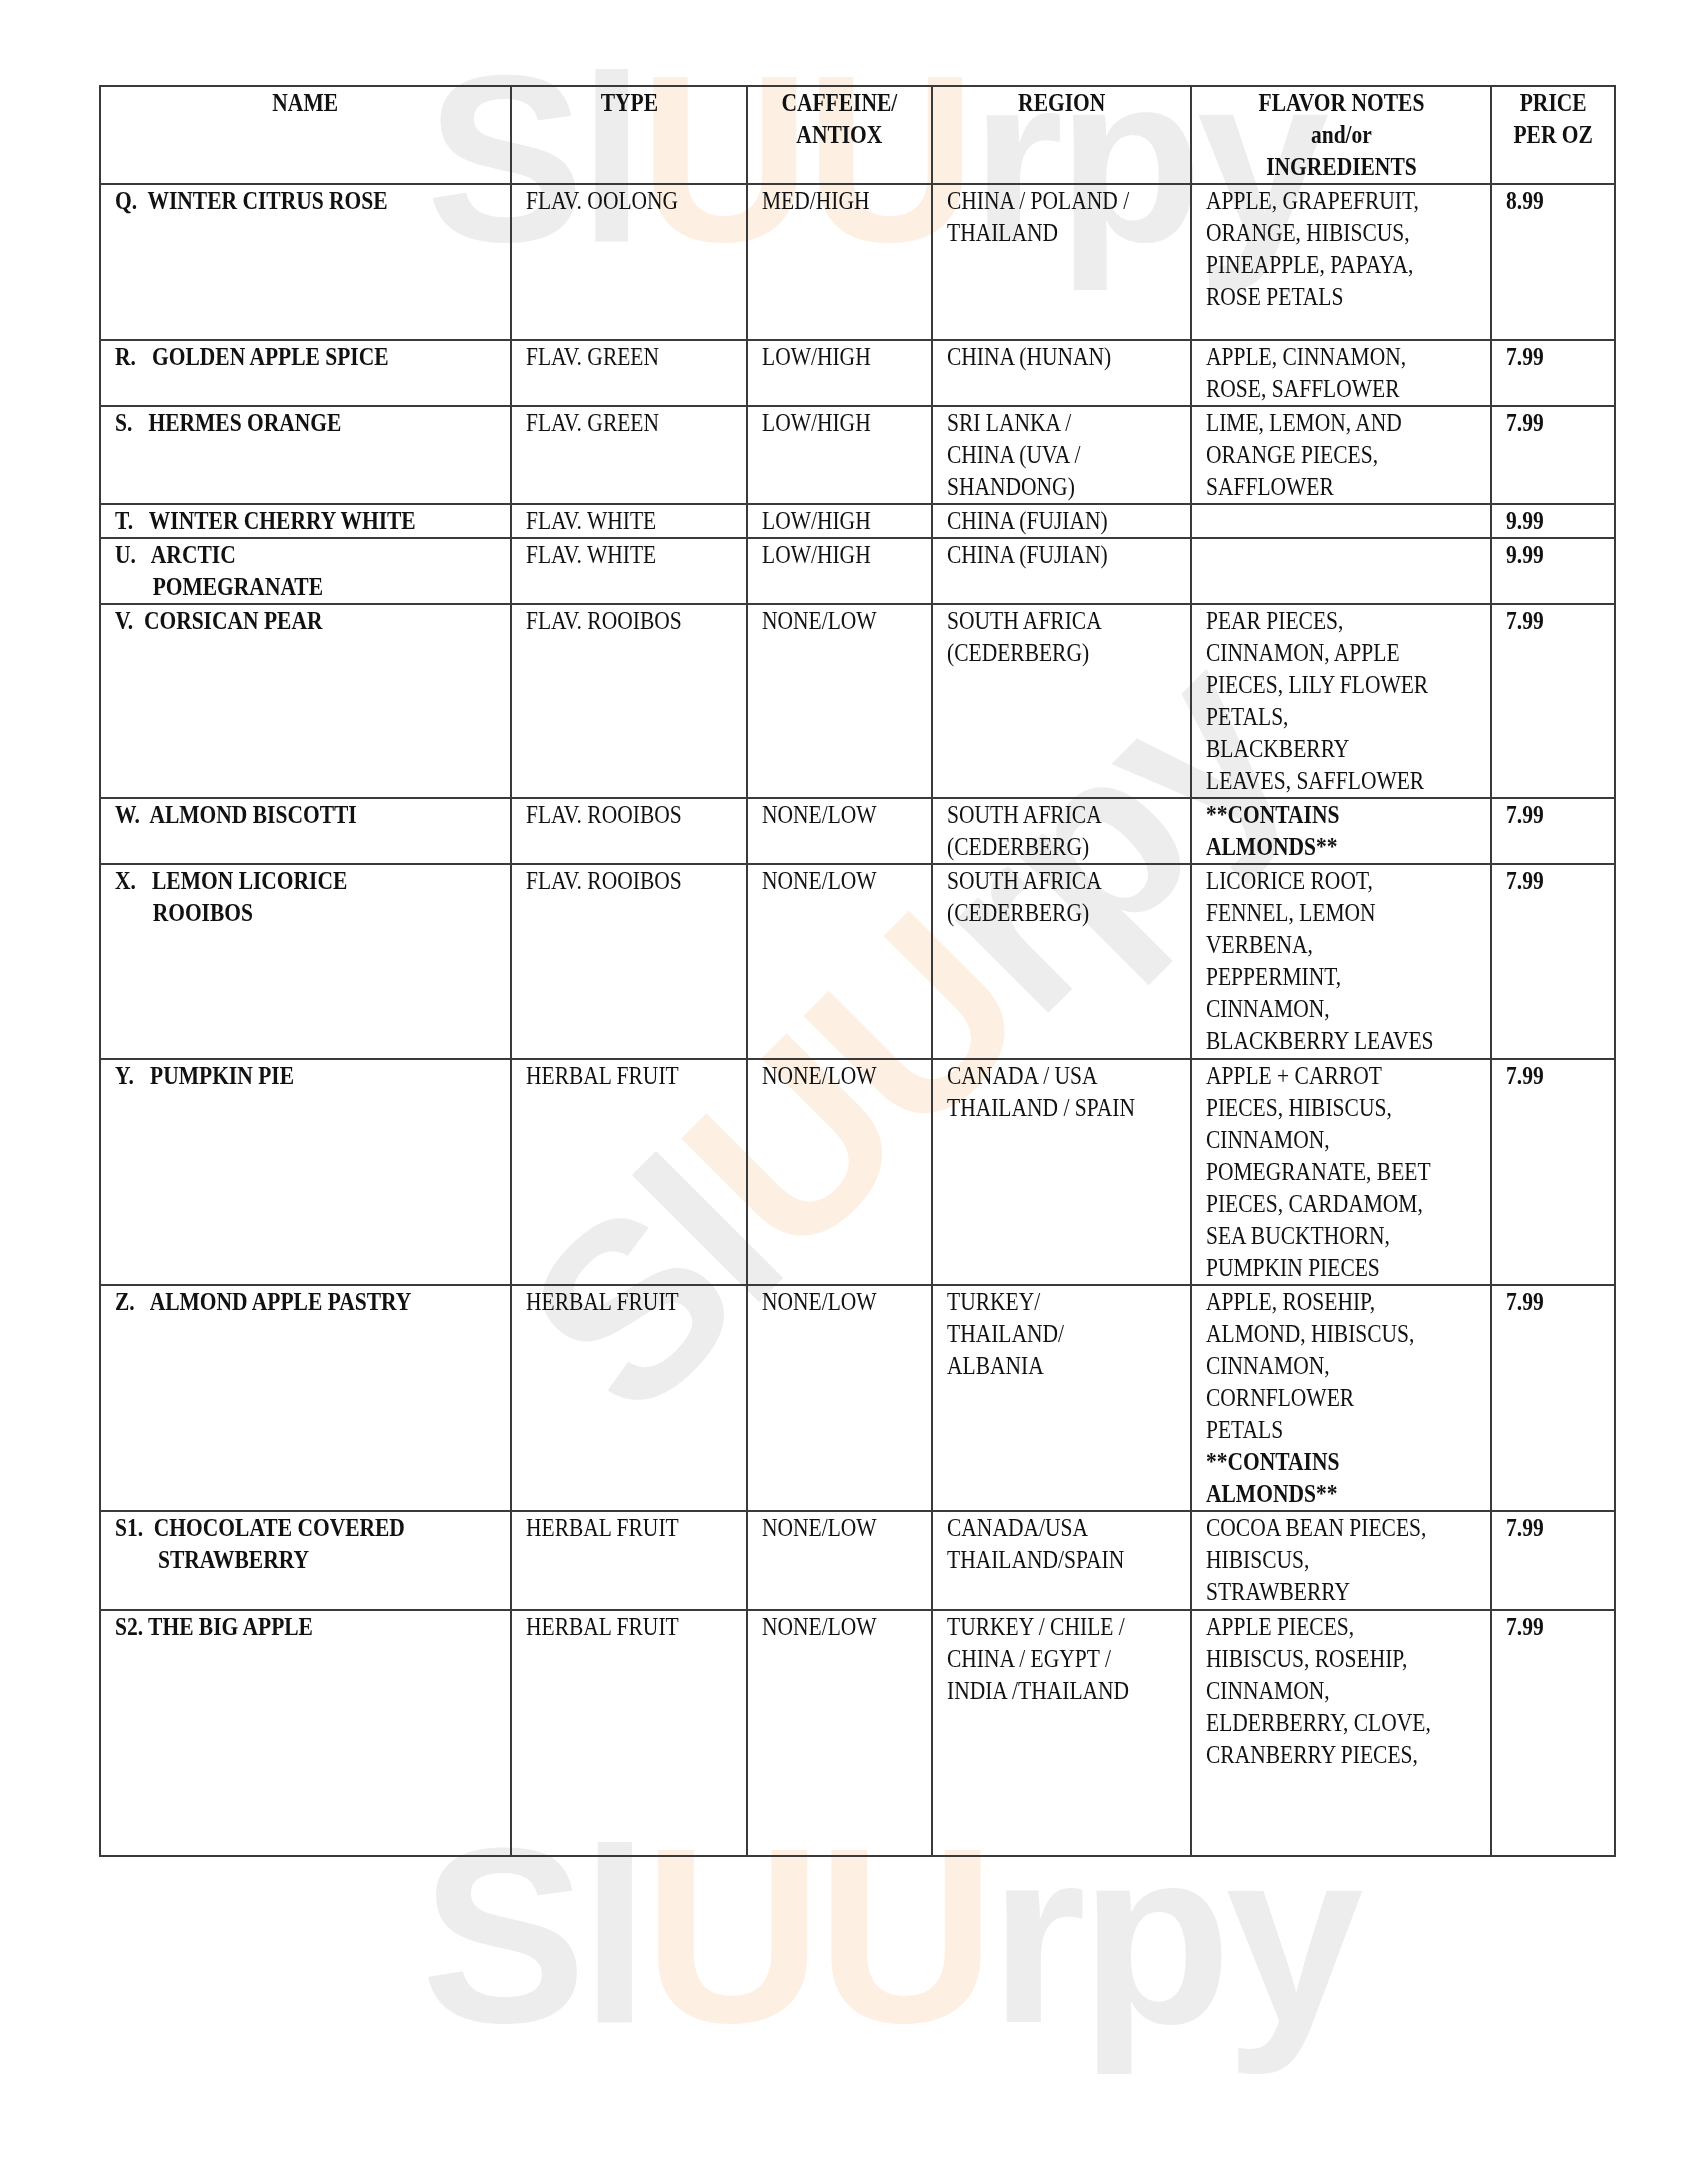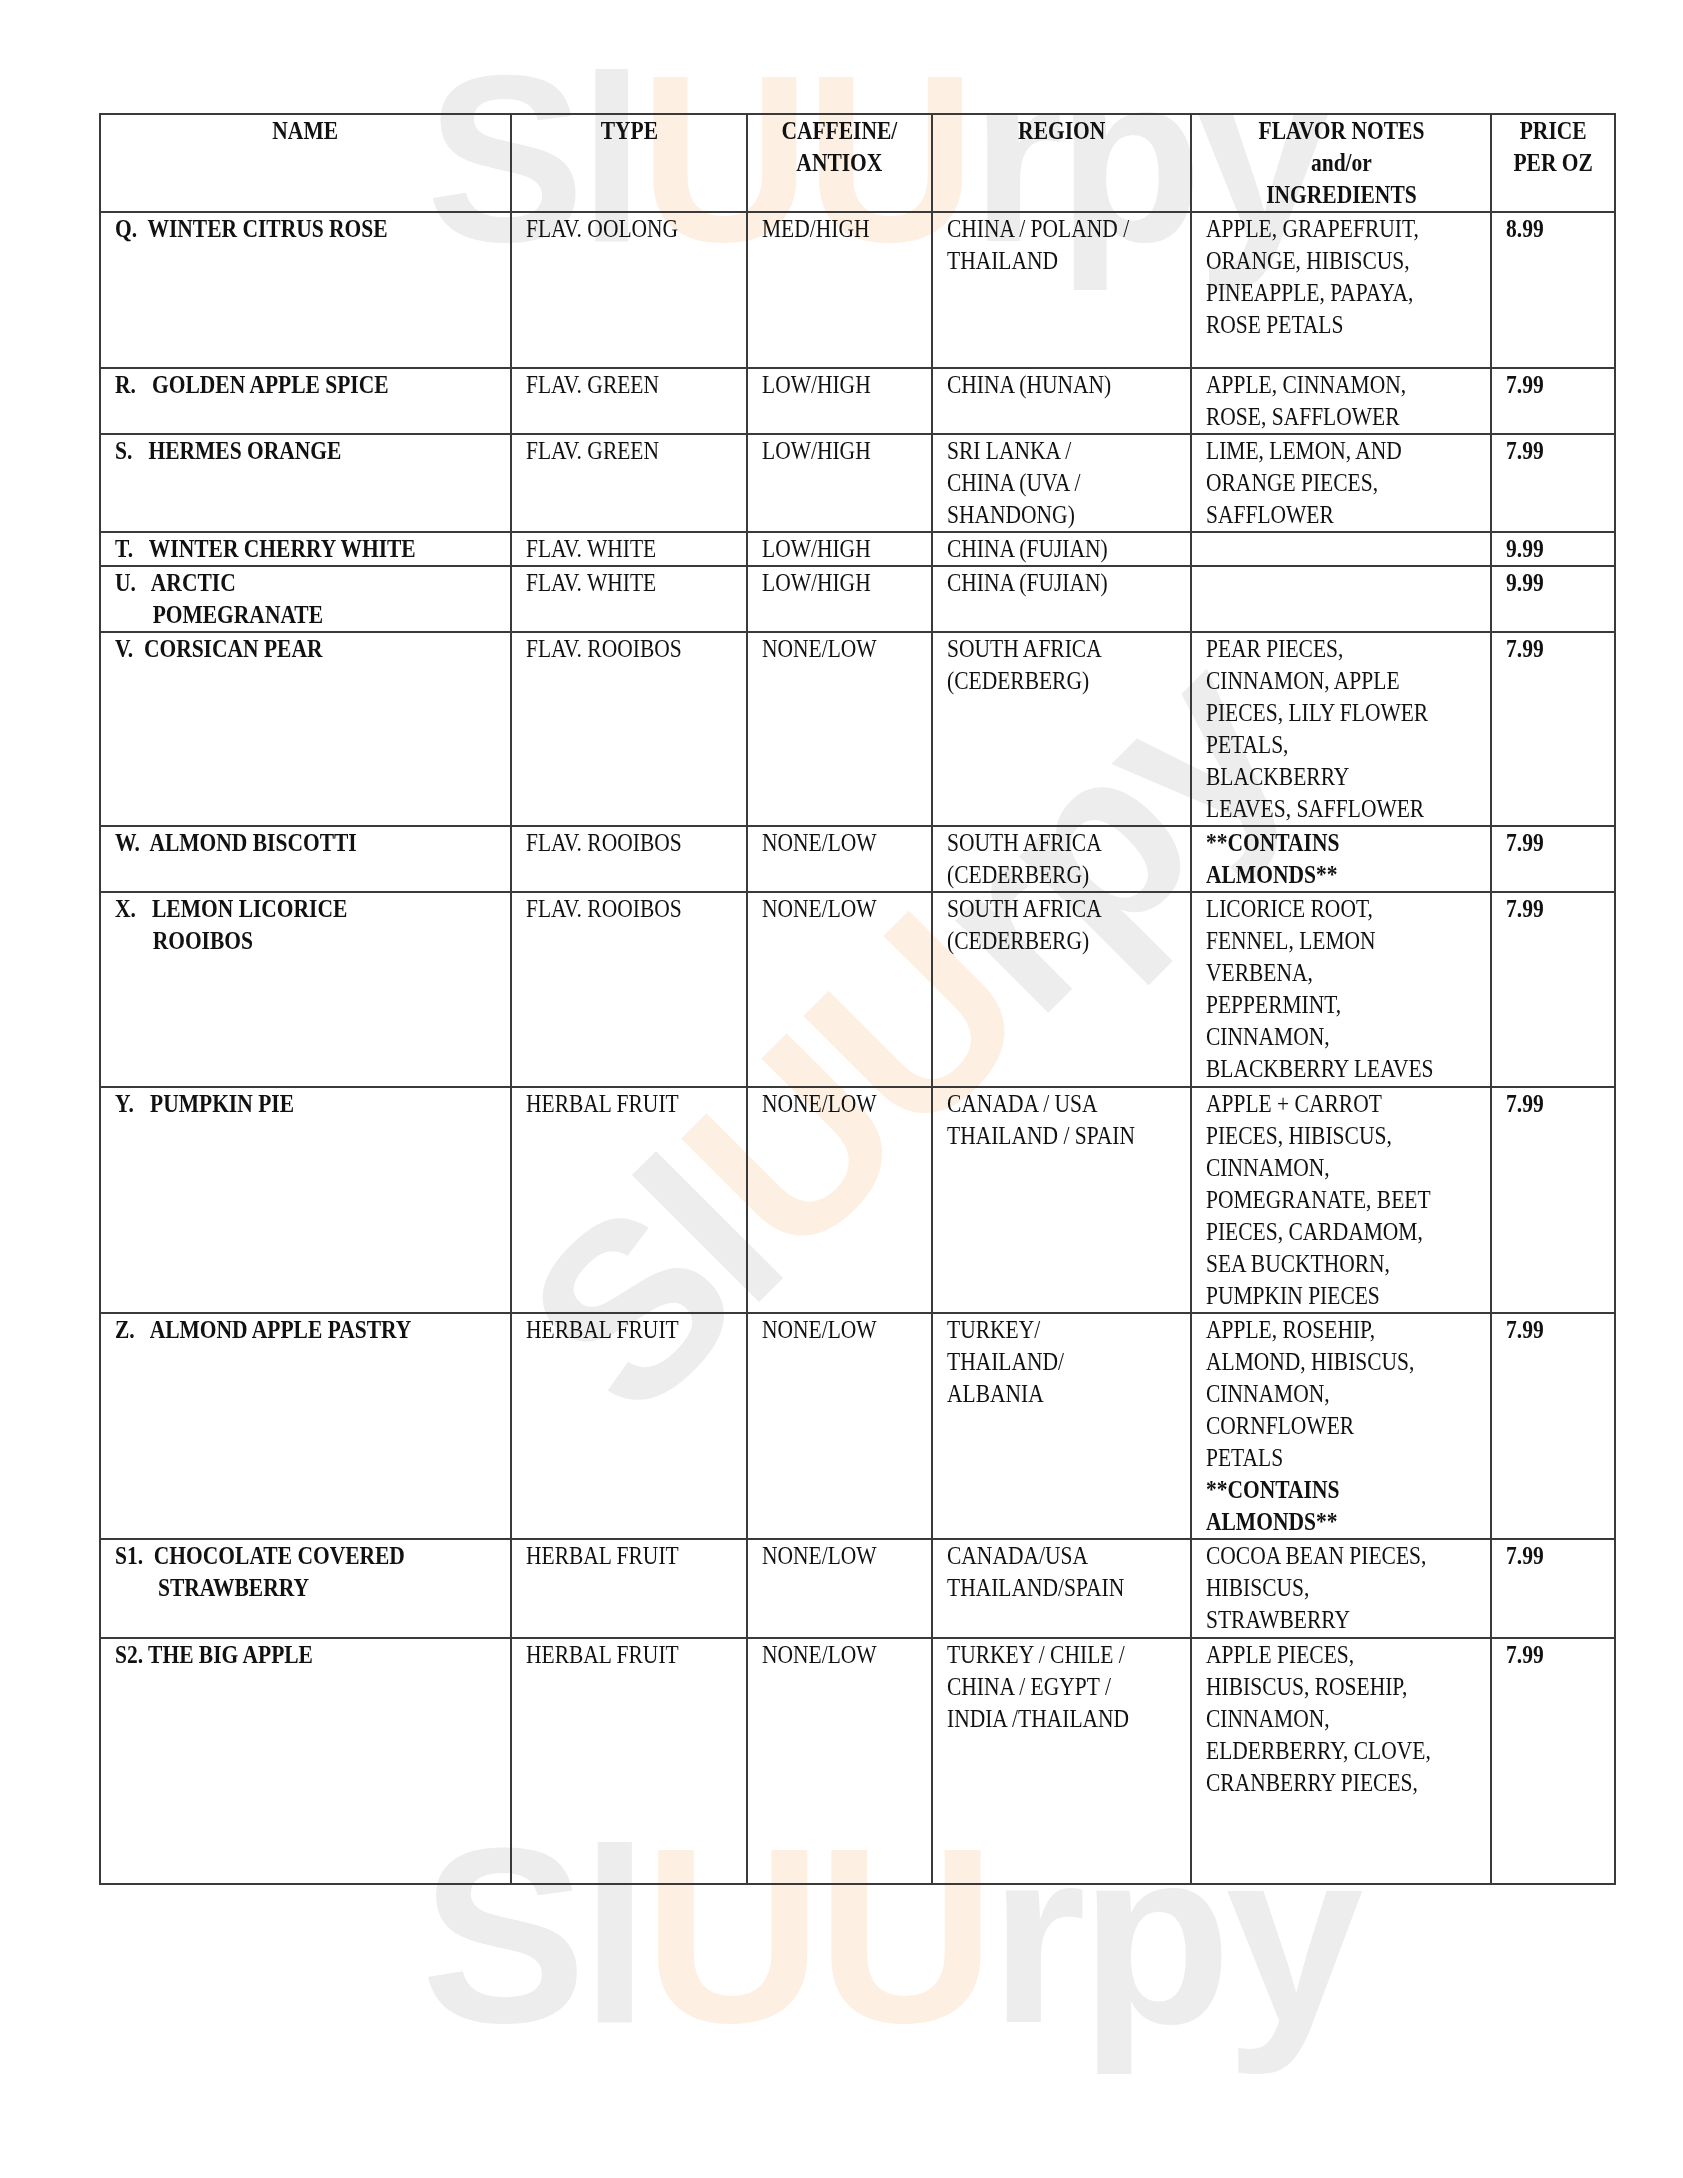--- a/index.html
+++ b/index.html
@@ -13,21 +13,21 @@
     font-family: "Liberation Sans", sans-serif; font-weight: bold;
     white-space: nowrap; letter-spacing: -6px; z-index: 0;
   }
   .wm .g { color: #ededed; }
   .wm .o { color: #fdf0e3; }
   .wm-top { left: 426px; top: 40px; font-size: 238px; line-height: 238px; }
   .wm-mid { left: 436px; top: 911px; font-size: 248px; line-height: 248px; transform: rotate(-45deg); transform-origin: center center; }
   .wm-bot { left: 421px; top: 1812px; font-size: 248px; line-height: 248px; }
 
   table.menu {
-    position: absolute; left: 99px; top: 113px; z-index: 1;
+    position: absolute; left: 99px; top: 85px; z-index: 1;
     border-collapse: collapse; table-layout: fixed; width: 1517px;
     font-size: 25px; line-height: 32px;
   }
   table.menu td, table.menu th {
     border: 2.5px solid #3a3a3a; vertical-align: top; padding: 0 10px 0 14px;
     overflow: hidden; text-align: left;
   }
   table.menu th {
     font-weight: bold; text-align: center; padding: 0 4px;
   }

